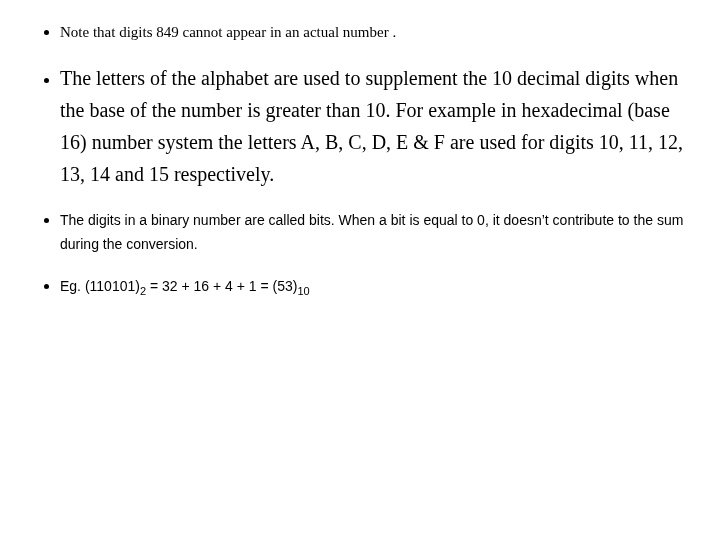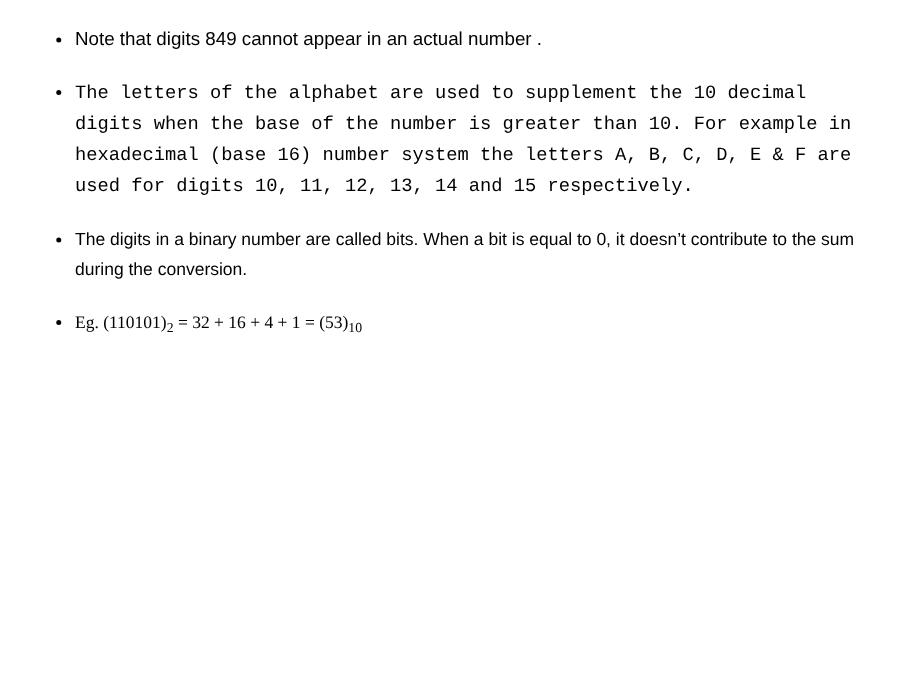--- a/index.html
+++ b/index.html
@@ -21,39 +21,39 @@
       list-style: disc;
       padding-left: 30px;
     }
 
     ul li {
       margin-bottom: 18px;
       line-height: 1.5;
     }
 
     .bullet-1 {
-      font-family: Liberation Sans, sans-serif;
+      font-family: Liberation Serif, serif;
       font-size: 15px;
       line-height: 1.6;
     }
 
     .bullet-2 {
-      font-family: Liberation Mono, monospace;
-      font-size: 15px;
+      font-family: Liberation Serif, serif;
+      font-size: 20px;
       line-height: 1.6;
     }
 
     .bullet-3 {
       font-family: Liberation Sans, sans-serif;
       font-size: 14px;
       line-height: 1.55;
     }
 
     .bullet-4 {
-      font-family: Liberation Serif, serif;
+      font-family: Liberation Sans, sans-serif;
       font-size: 14px;
       line-height: 1.55;
     }
 
     sub, sup {
       font-size: 11px;
     }
   </style>
 </head>
 <body>

